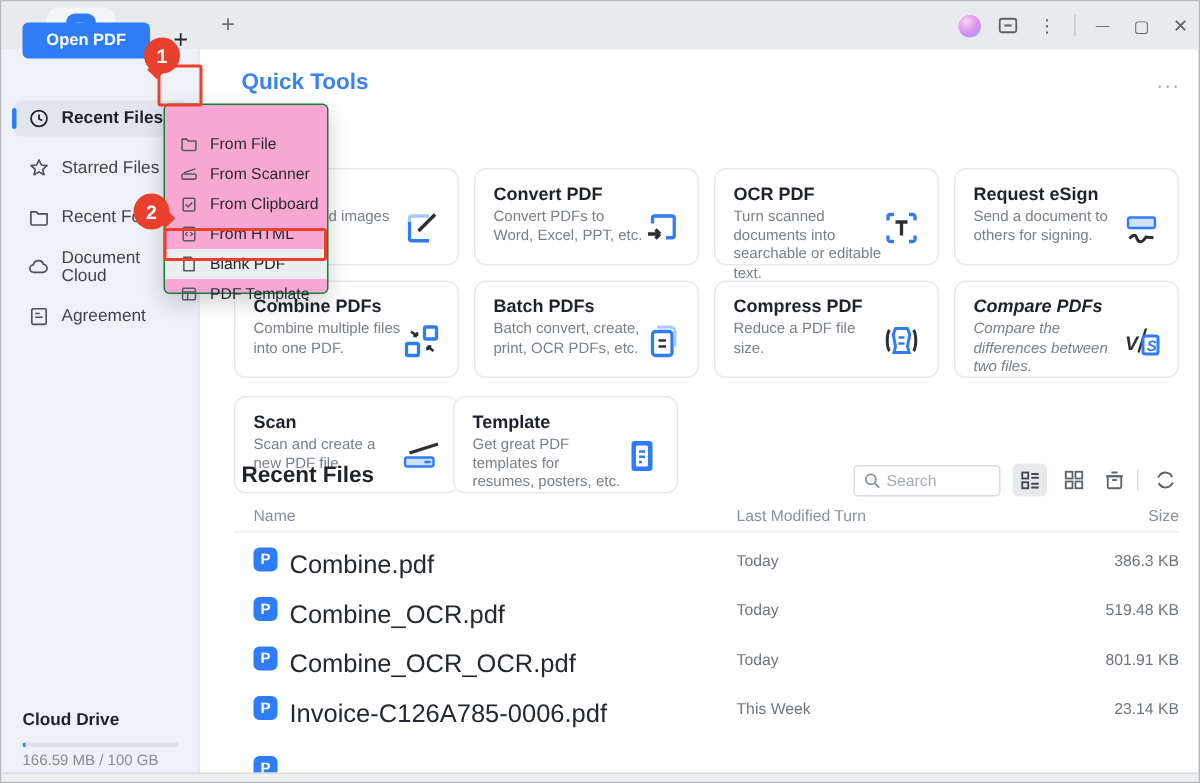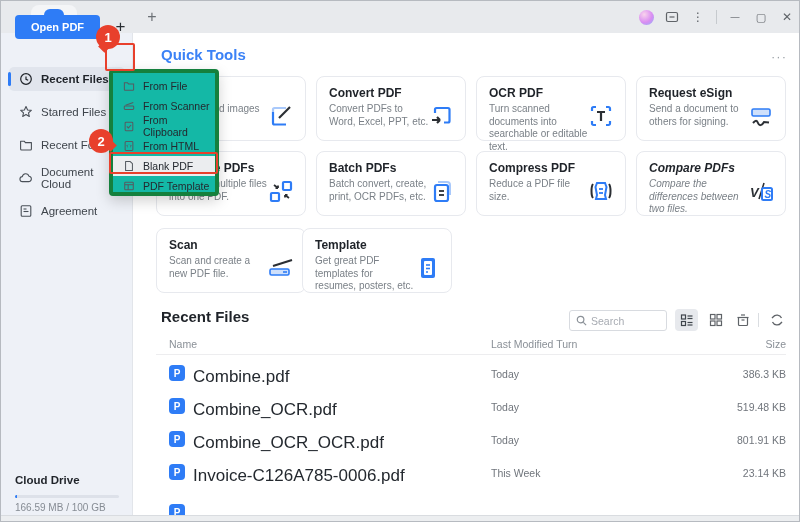--- a/index.html
+++ b/index.html
@@ -42,21 +42,21 @@
   .nav-item.selected { background:#e1e5ed; color:#1f2329; font-weight:bold; }
   .nav-item.selected::before { content:""; position:absolute; left:-1px; top:5px; width:3px; height:14px; background:#2e7cf6; border-radius:2px; }
   .nav-icon { width:14px; height:14px; flex:0 0 aupx; display:flex; }
   .cloud-title { position:absolute; left:14px; top:473px; font-size:11.5px; font-weight:bold; color:#1f2329; }
   .cloud-bar { position:absolute; left:14px; top:494px; width:104px; height:3px; background:#dde1e9; border-radius:2px; overflow:hidden; }
   .cloud-bar > i { display:block; width:2px; height:3px; background:#2e7cf6; }
   .cloud-usage { position:absolute; left:14px; top:501px; font-size:10px; color:#868c94; }
   
   .qt-title { position:absolute; left:160px; top:45px; font-size:15px; font-weight:bold; color:#3b82f6; }
   .qt-more { position:absolute; left:770px; top:48px; font-size:13px; color:#9aa0a6; letter-spacing:1px; }
-  .card { position:absolute; width:150px; height:65px; background:#fff; border:1px solid #e7e9ee; border-radius:8px; cursor:pointer; }
+  .card { position:absolute; width:150px; height:65px; background:#fff; border:1px solid #e7e9ee; border-radius:8px; cursor:pointer;margin-top:36px; }
   .card-title { position:absolute; left:12px; top:9px; font-size:12px; font-weight:bold; color:#1f2329; }
   .card-desc { position:absolute; left:12px; top:26px; width:100px; font-size:10px; line-height:12.5px; color:#7a8087; }
   .card-icon { position:absolute; right:8px; bottom:8px; width:32px; height:32px; }
   
   .rf-title { position:absolute; left:160px; top:307px; font-size:15px; font-weight:bold; color:#1f2329; }
   .search-box { position:absolute; left:568px; top:309px; width:98px; height:21px; border:1px solid #d8dbe0; border-radius:3px;
     display:flex; align-items:center; padding:0 6px; gap:4px; background:#fff; }
   .search-box input { border:none; outline:none; width:70px; font-size:10.5px; color:#3f454c; font-family:"Liberation Sans",sans-serif; }
   .search-box input::placeholder { color:#a7abb2; }
   .view-icon { position:absolute; top:308px; width:23px; height:22px; display:flex; align-items:center; justify-content:center; border-radius:4px; cursor:pointer; }
@@ -64,22 +64,22 @@
   .rf-sep { position:absolute; left:757px; top:312px; width:1px; height:14px; background:#dadde1; }
   .th { position:absolute; top:337px; font-size:10.5px; color:#8a9097; }
   .rf-divider { position:absolute; left:155px; top:353px; width:630px; height:1px; background:#ededef; }
   .file-row { position:absolute; left:155px; width:630px; height:33px; cursor:pointer; }
   .file-icon { position:absolute; left:13px; top:8px; width:16px; height:16px; background:#2e7cf6; border-radius:4px;
     color:#fff; font-size:10px; font-weight:bold; display:flex; align-items:center; justify-content:center; }
   .file-name { position:absolute; left:37px; top:10px; font-size:17px; color:#24292f; }
   .file-time { position:absolute; left:335px; top:11px; font-size:10.5px; color:#70757c; }
   .file-size { position:absolute; right:0; top:11px; font-size:10.5px; color:#70757c; text-align:right; }
   
-  .dropdown { position:absolute; left:108px; top:68px; width:110px; height:127px; background:#14b8a6; border:4px solid #15803d;
-    border-radius:4px; box-shadow:0 5px 14px rgba(0,0,0,.18); z-index:20; padding-top:3px; }
+  .dropdown { position:absolute; left:108px; top:68px; width:110px; height:127px; background:#f9a8d4; border:1px solid #15803d;
+    border-radius:4px; box-shadow:0 5px 14px rgba(0,0,0,.18); z-index:20; padding-top:16px; }
   .menu-item { height:20px; display:flex; align-items:center; gap:8px; padding-left:10px; font-size:10.5px; color:#24292f; cursor:pointer; }
   .menu-item.highlight { background:#ebedef;align-items:center; }
   
   .red-rect { position:absolute; border:2px solid #e8402c; z-index:30; border-radius:2px; }
   .badge { position:absolute; width:24px; height:24px; background:#e8402c; border-radius:50%; z-index:31;
     color:#fff; font-size:13px; font-weight:bold; display:flex; align-items:center; justify-content:center; }
   .badge::after { content:""; position:absolute; width:9px; height:9px; background:#e8402c; transform:rotate(45deg); z-index:-1; }
   #badge1::after { left:4px; bottom:-2px; }
   #badge2::after { right:-2px; bottom:3px; }
   

